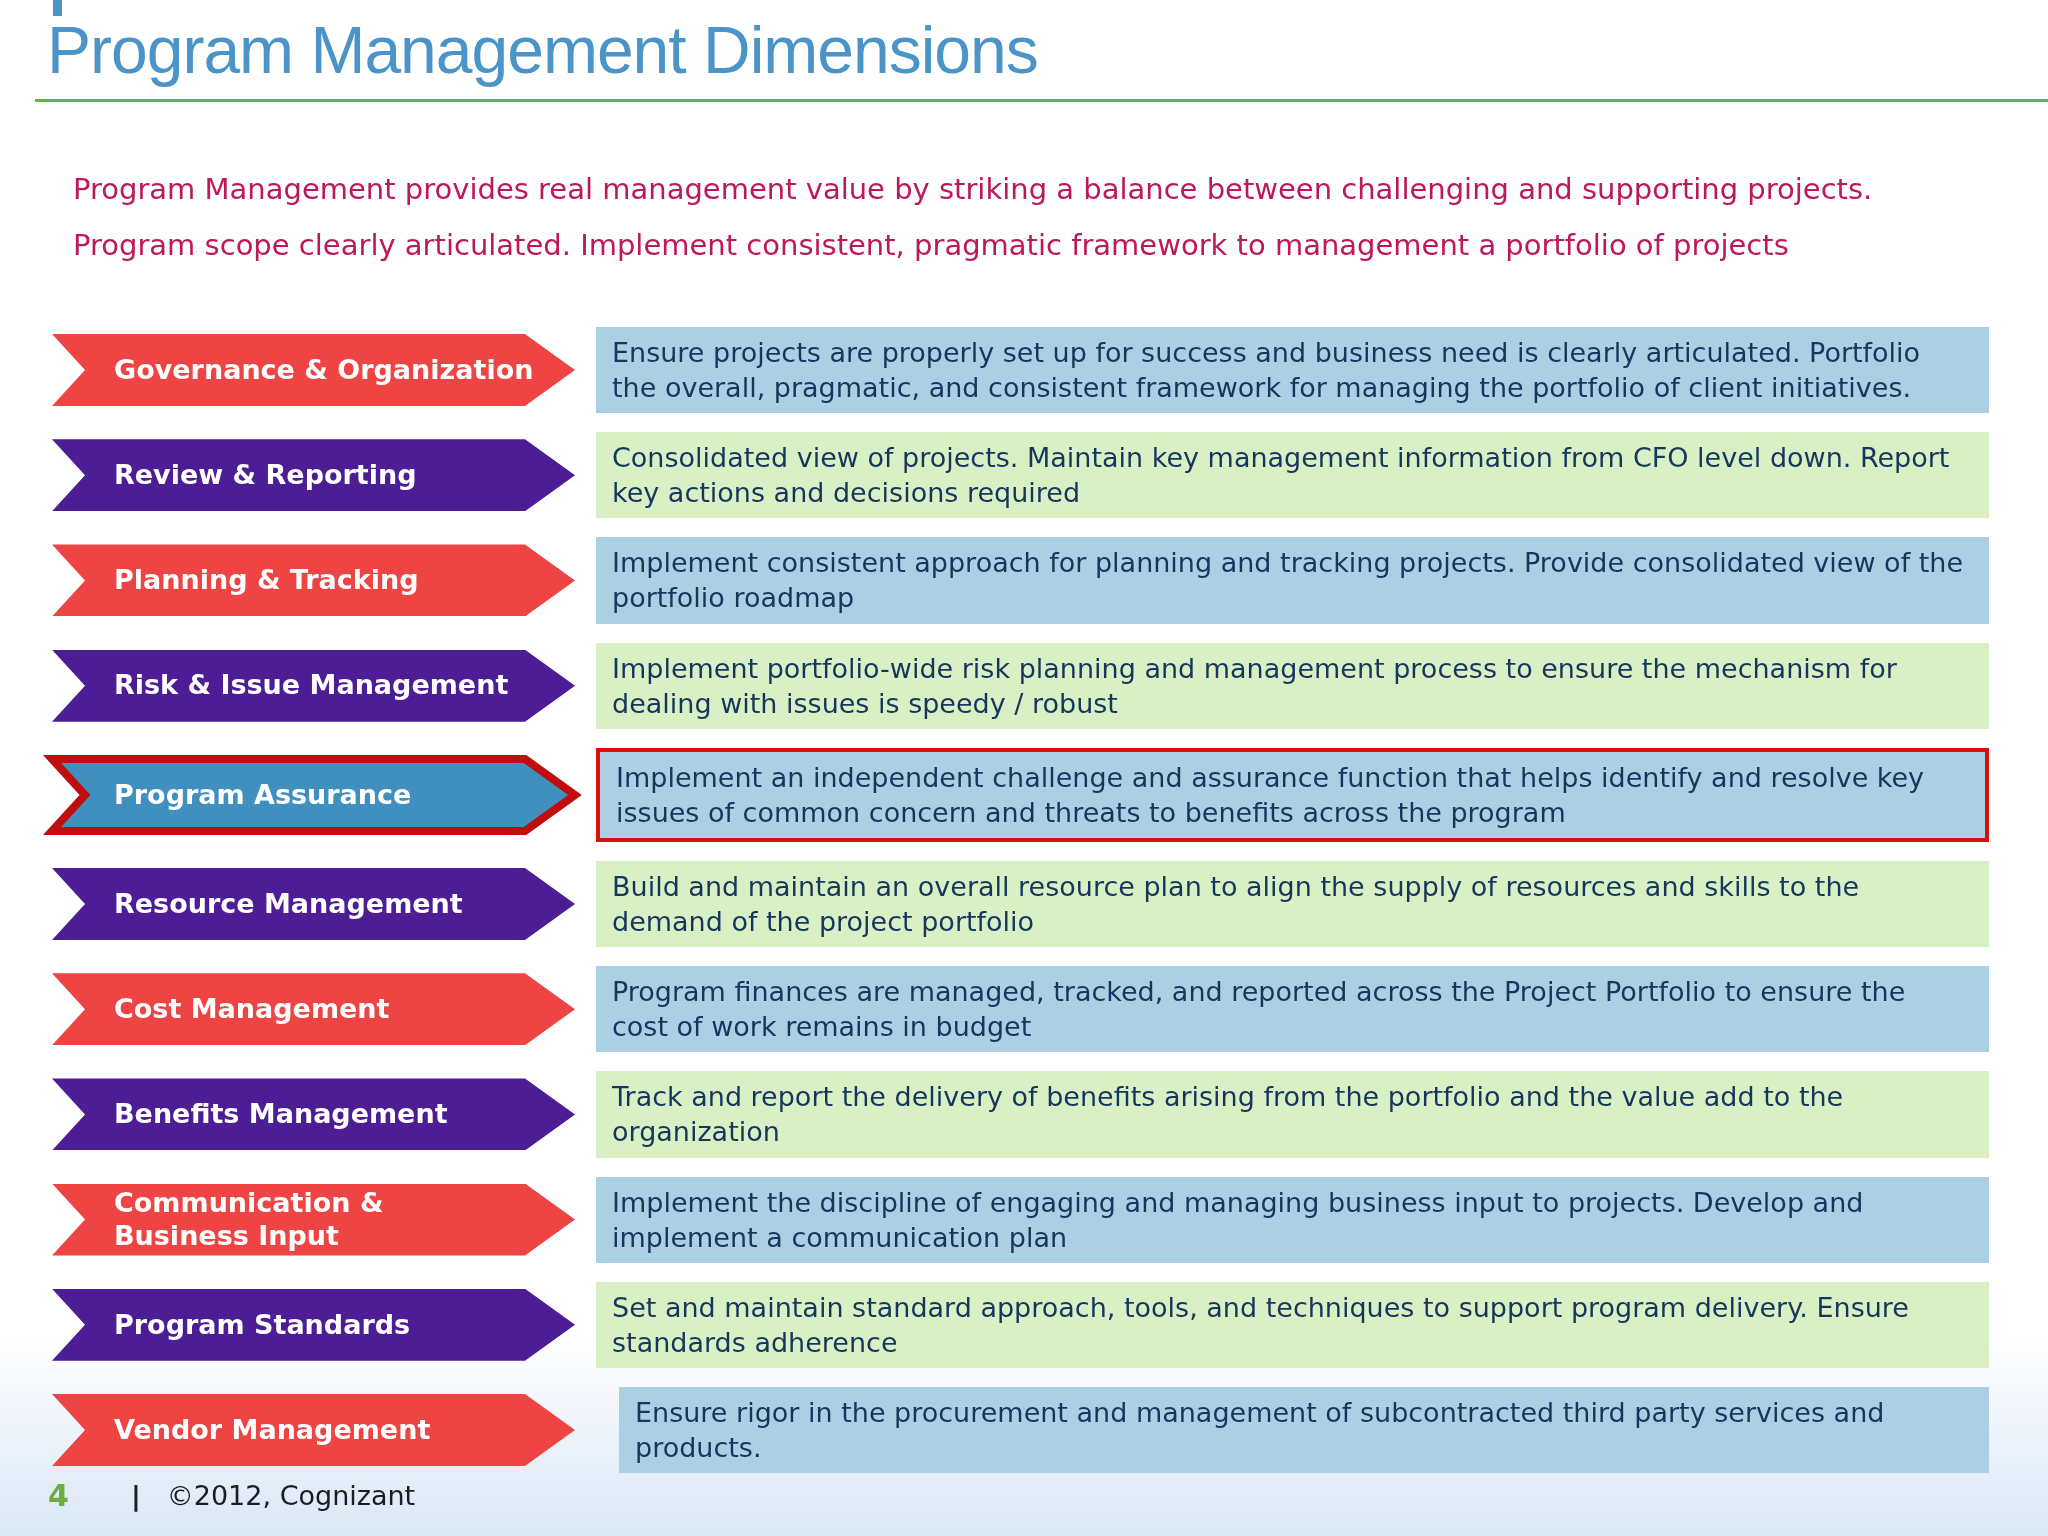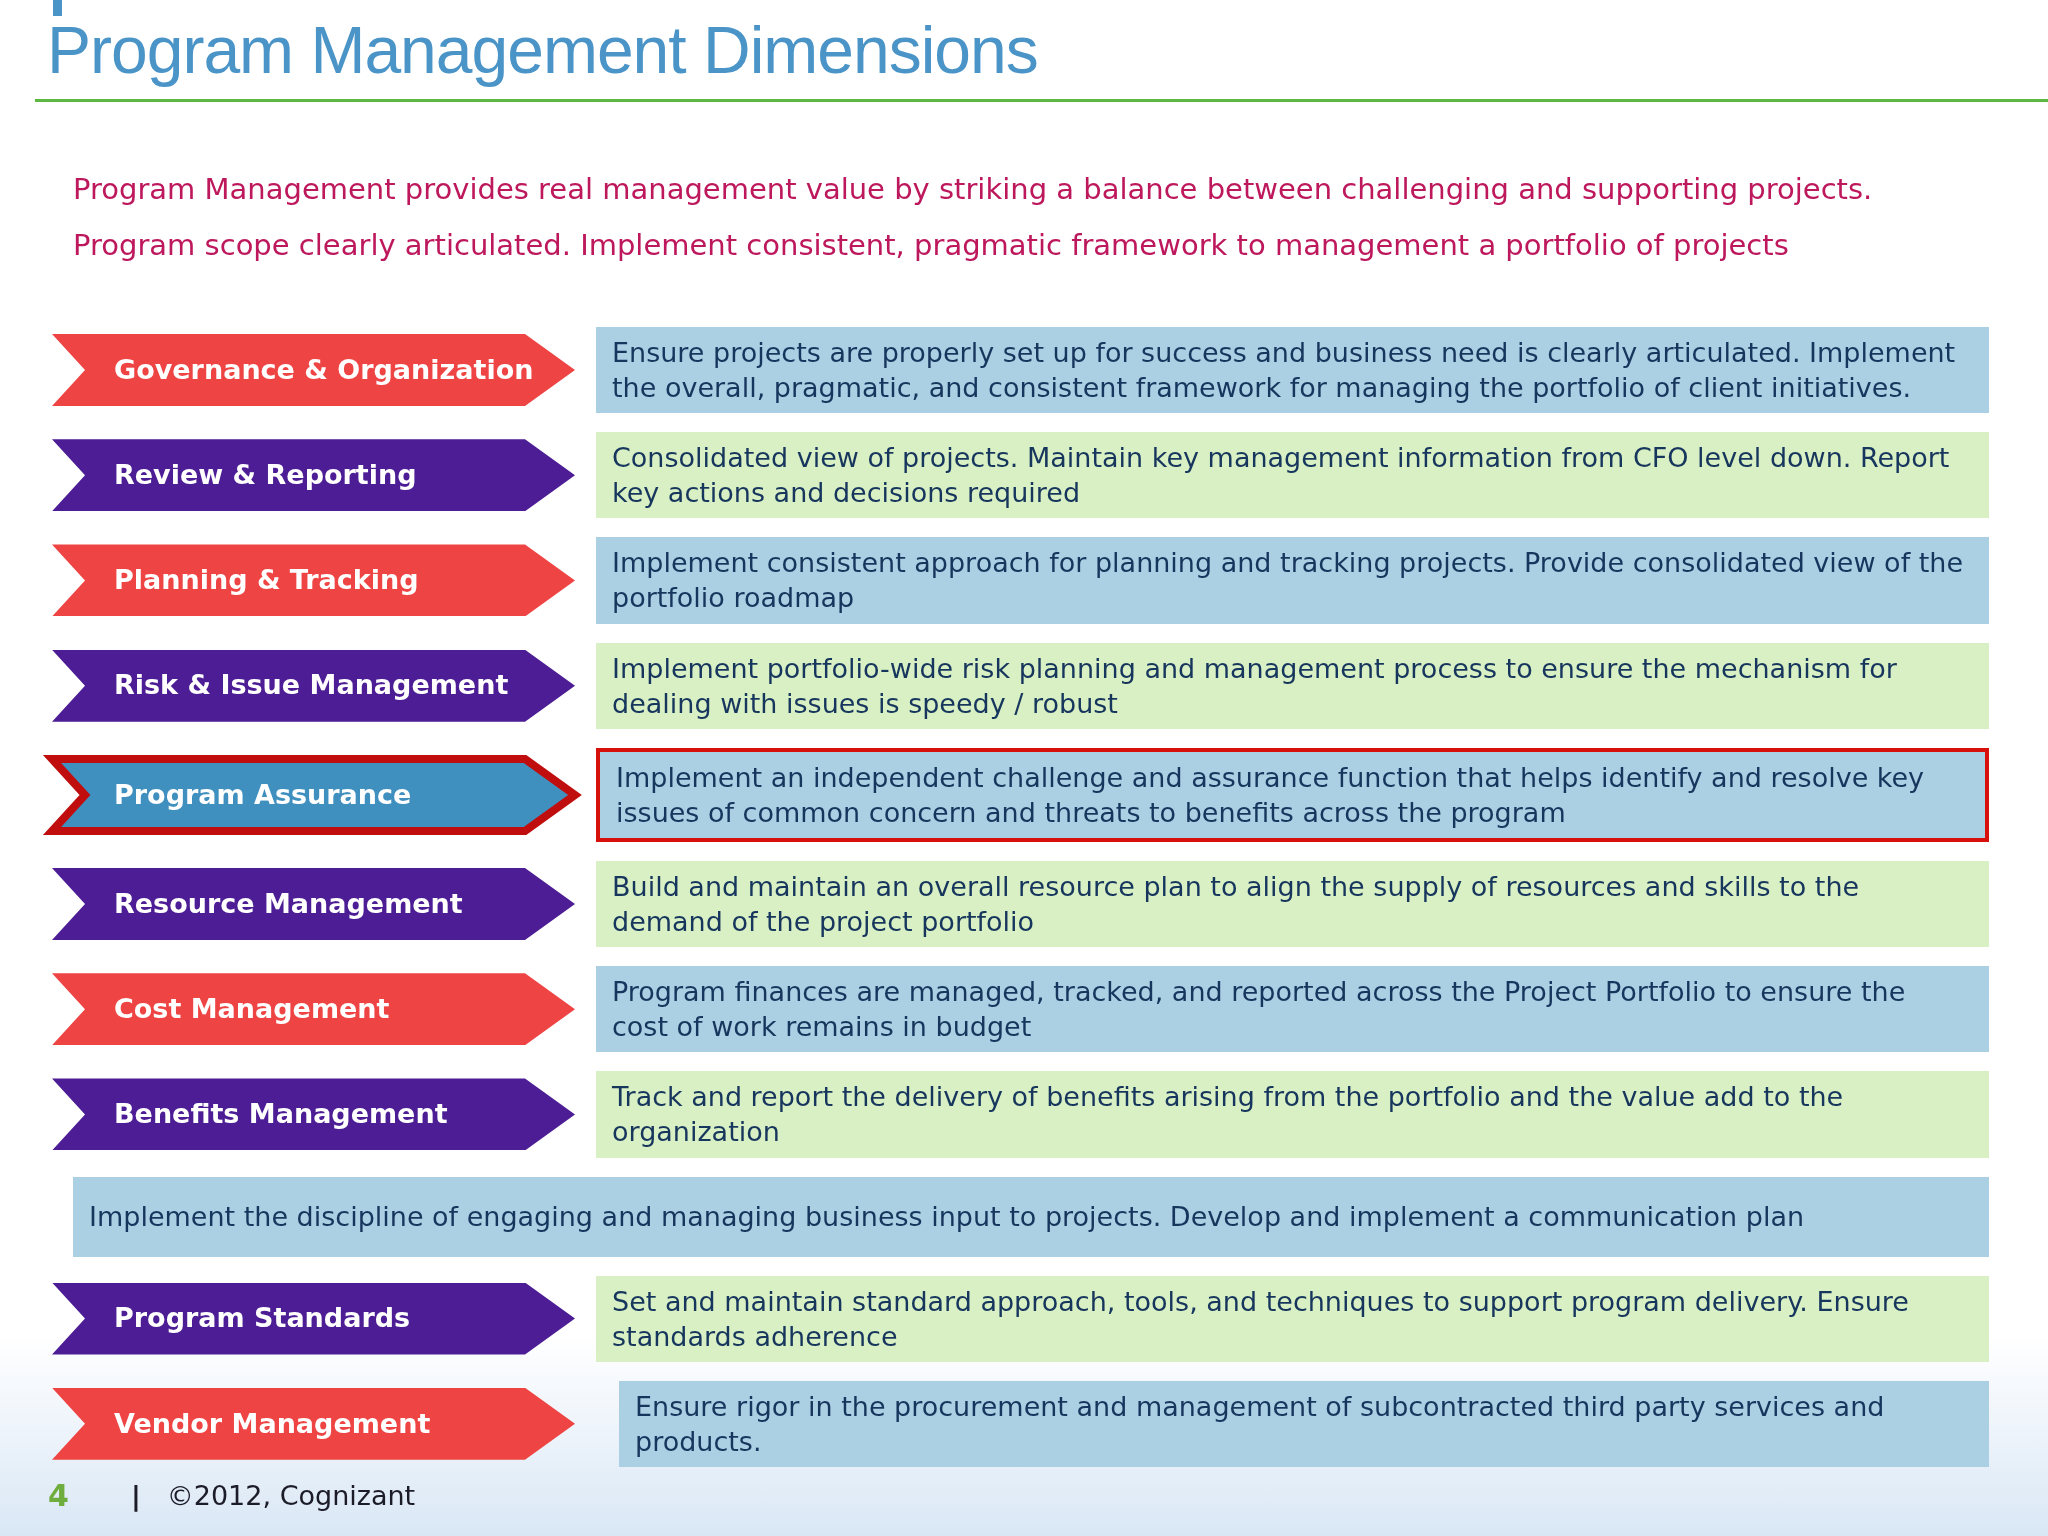--- a/index.html
+++ b/index.html
@@ -97,21 +97,21 @@
 </div>
 
 <div class="rows">
 
   <div class="row">
     <div class="arrow blue-arrow">
       <span class="arrow-label">Governance &amp; Organization</span>
     </div>
     <div class="spacer"></div>
     <div class="desc blue-desc">
-      <span>Ensure projects are properly set up for success and business need is clearly articulated.  Implement the overall, pragmatic, and consistent framework for managing the portfolio of client initiatives.</span>
+      <span>Ensure projects are properly set up for success and business need is clearly articulated.  Portfolio the overall, pragmatic, and consistent framework for managing the portfolio of client initiatives.</span>
     </div>
   </div>
 
   <div class="row">
     <div class="arrow green-arrow">
       <span class="arrow-label">Review &amp; Reporting</span>
     </div>
     <div class="spacer"></div>
     <div class="desc green-desc">
       <span>Consolidated view of projects. Maintain key management information from CFO level down.  Report key actions and decisions required</span>
@@ -175,20 +175,24 @@
     <div class="arrow green-arrow">
       <span class="arrow-label">Benefits Management</span>
     </div>
     <div class="spacer"></div>
     <div class="desc green-desc">
       <span>Track and report the delivery of benefits arising from the portfolio and  the value add to the organization</span>
     </div>
   </div>
 
   <div class="row">
+    <div class="arrow blue-arrow">
+      <span class="arrow-label">Communication &amp;
+Business Input</span>
+    </div>
     <div class="spacer"></div>
     <div class="desc blue-desc">
       <span>Implement the discipline of engaging and managing business input to projects. Develop and implement a communication plan</span>
     </div>
   </div>
 
   <div class="row">
     <div class="arrow green-arrow">
       <span class="arrow-label">Program Standards</span>
     </div>

